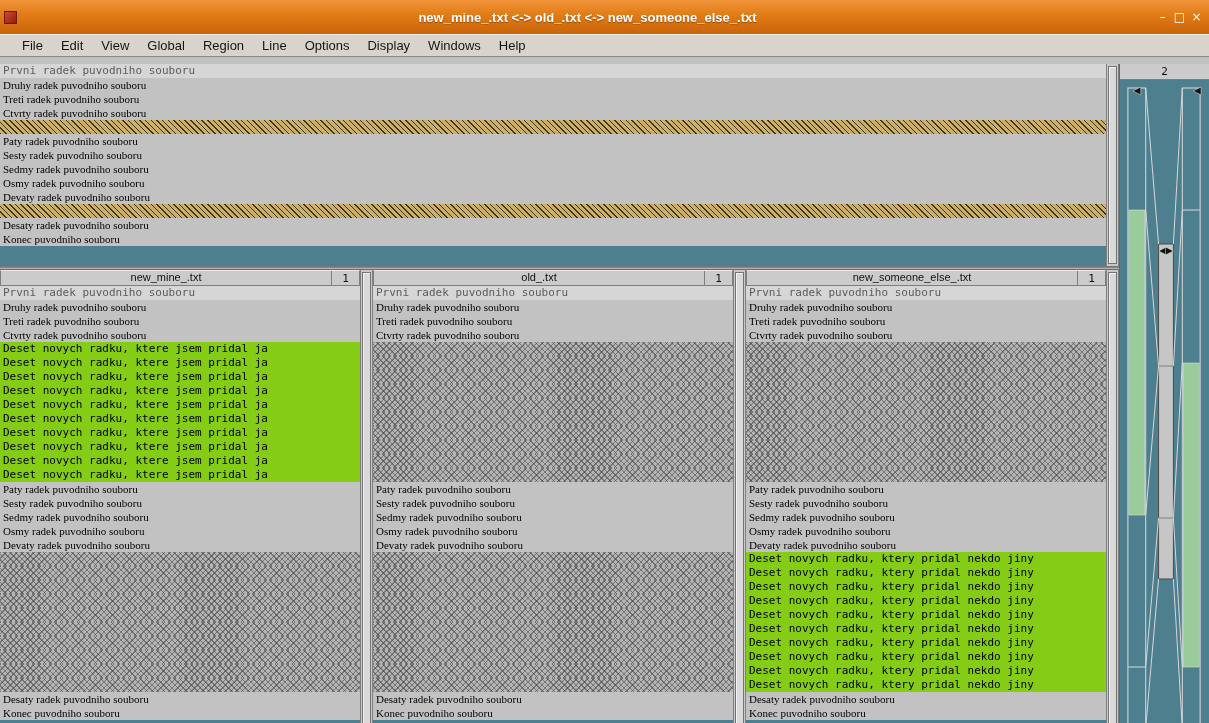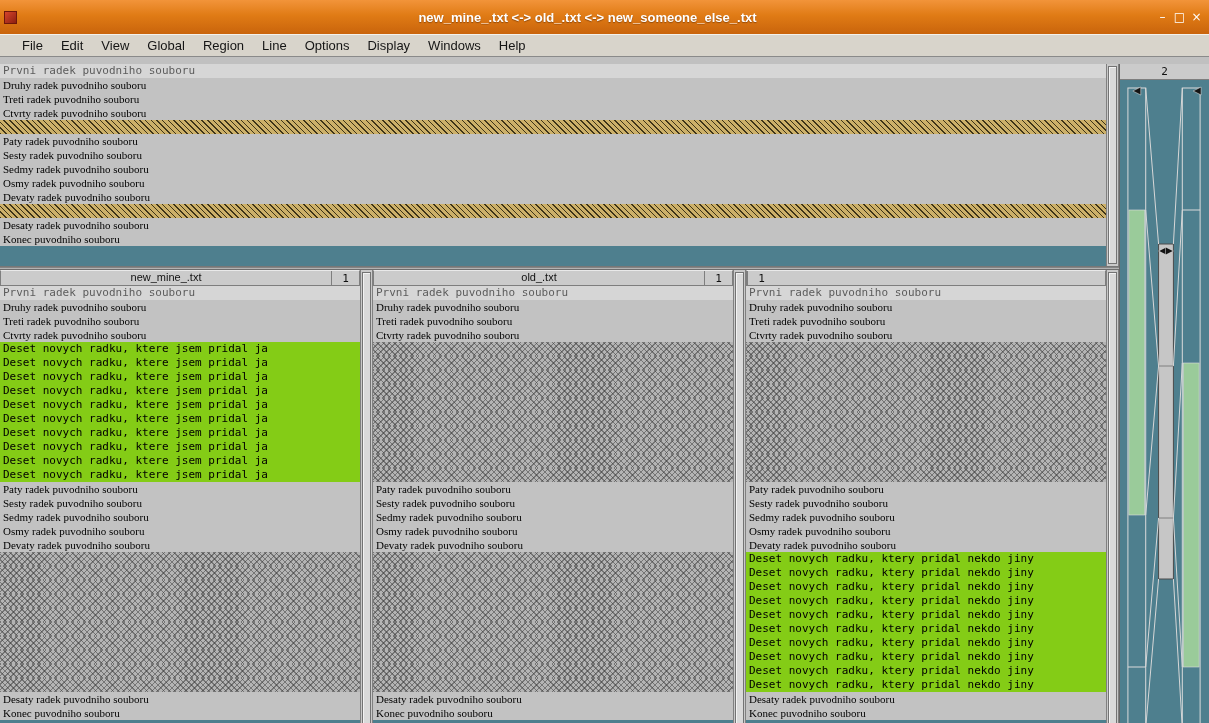--- a/index.html
+++ b/index.html
@@ -217,20 +217,21 @@
             </div>
         </div>
         <div class="vscroll">
           <div class="thumb"></div>
         </div>
       </div>
 
       <div class="pane-unit">
         <div class="pane">
           <div class="pane-header">
+            <div class="pane-title">new_someone_else_.txt</div>
             <div class="pane-lnum">1</div>
           </div>
           <div class="pane-body pane-lines">
               <div class="line current">Prvni radek puvodniho souboru</div>
               <div class="line normal">Druhy radek puvodniho souboru</div>
               <div class="line normal">Treti radek puvodniho souboru</div>
               <div class="line normal">Ctvrty radek puvodniho souboru</div>
               <div class="line hatch-gray"></div>
               <div class="line hatch-gray"></div>
               <div class="line hatch-gray"></div>

